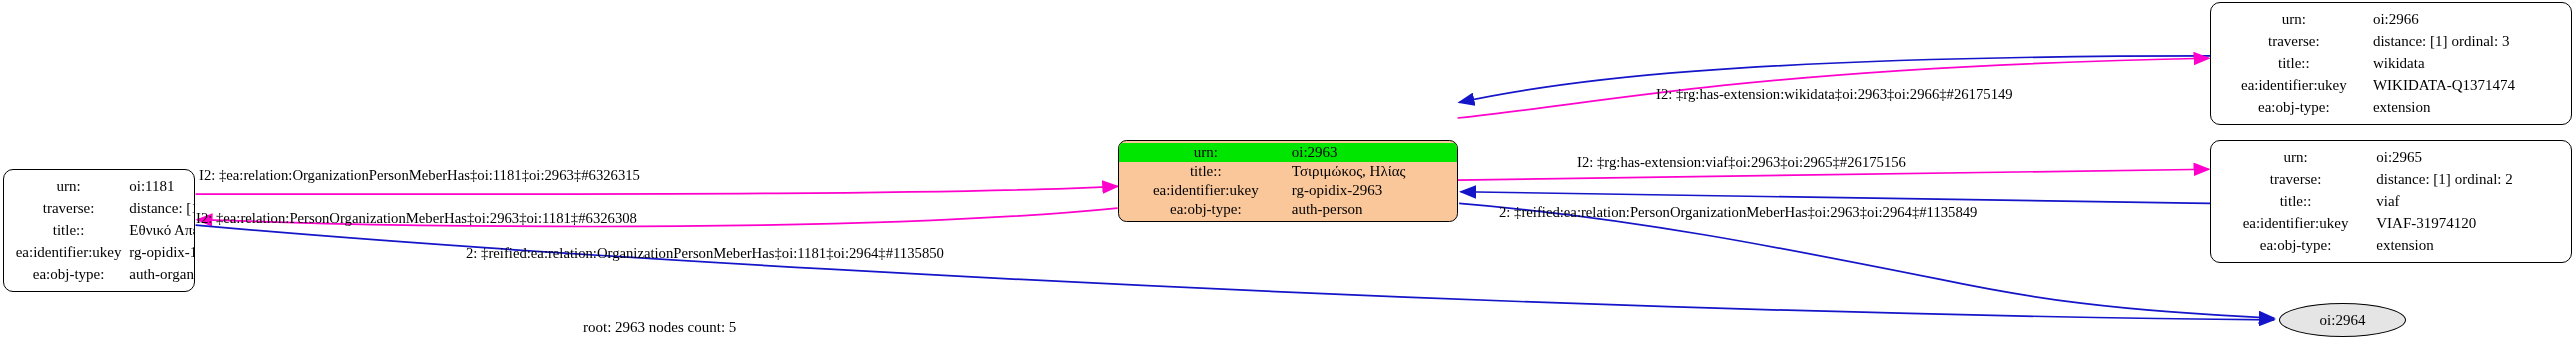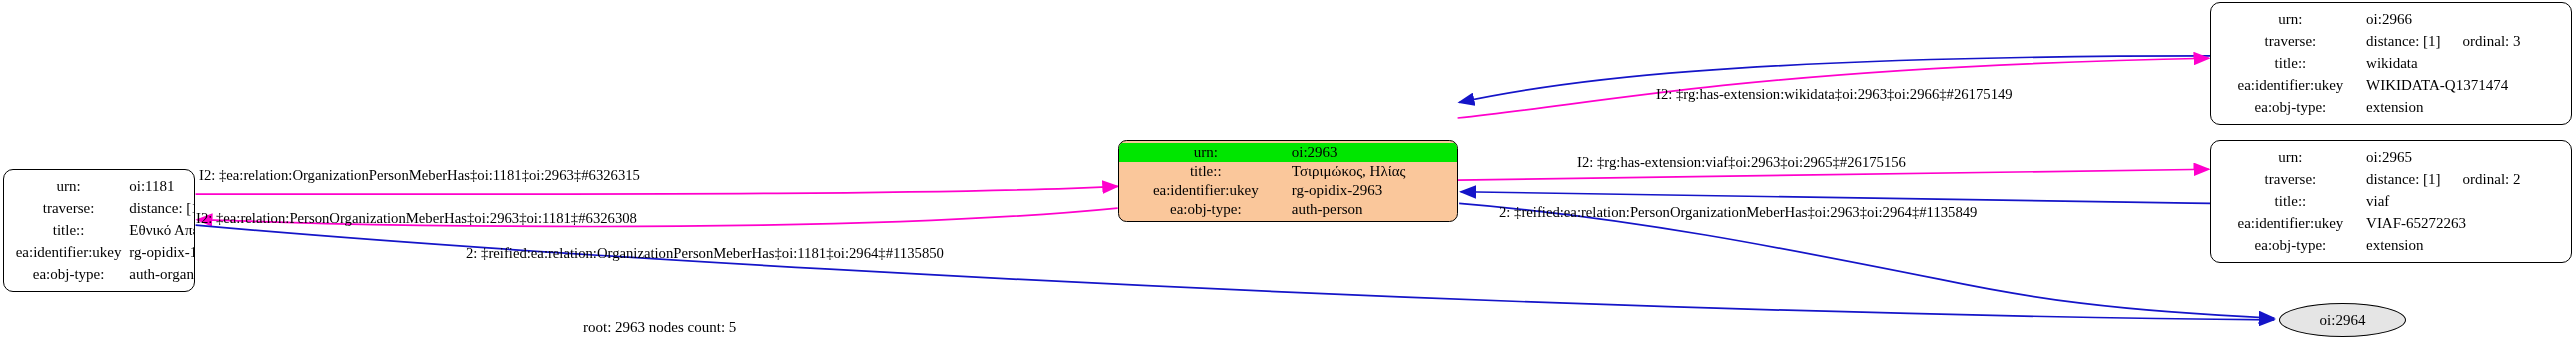--- a/index.html
+++ b/index.html
@@ -66,21 +66,21 @@
   }
   .node.central td.k { padding-left: 7px; padding-right: 6.2px;}
   .node.central tr.hl td {
     background: #00e600;
   }
   .node .sub {
     display: inline-block;
   }
   .node .sub2 {
     display: inline-block;
-    padding-left: 22px;
+    padding-left: 4px;
   }
 
   
   .ellipse-node {
     position: absolute;
     box-sizing: border-box;
     border: 1.1px solid #000000;
     border-radius: 50%;
     background: #e5e5e5;
     display: flex;
@@ -225,21 +225,21 @@
       <tr>
         <td class="k">traverse:</td>
         <td class="v"><span class="sub">distance: [1]</span><span class="sub2">ordinal: 2</span></td>
       </tr>
       <tr>
         <td class="k">title::</td>
         <td class="v">viaf</td>
       </tr>
       <tr>
         <td class="k">ea:identifier:ukey</td>
-        <td class="v">VIAF-65272263</td>
+        <td class="v">VIAF-31974120</td>
       </tr>
       <tr>
         <td class="k">ea:obj-type:</td>
         <td class="v">extension</td>
       </tr>
     </tbody>
       </table>
   </div>
 
   <div class="ellipse-node" style="left:2279px; top:303px; width:127px; height:34px;">

